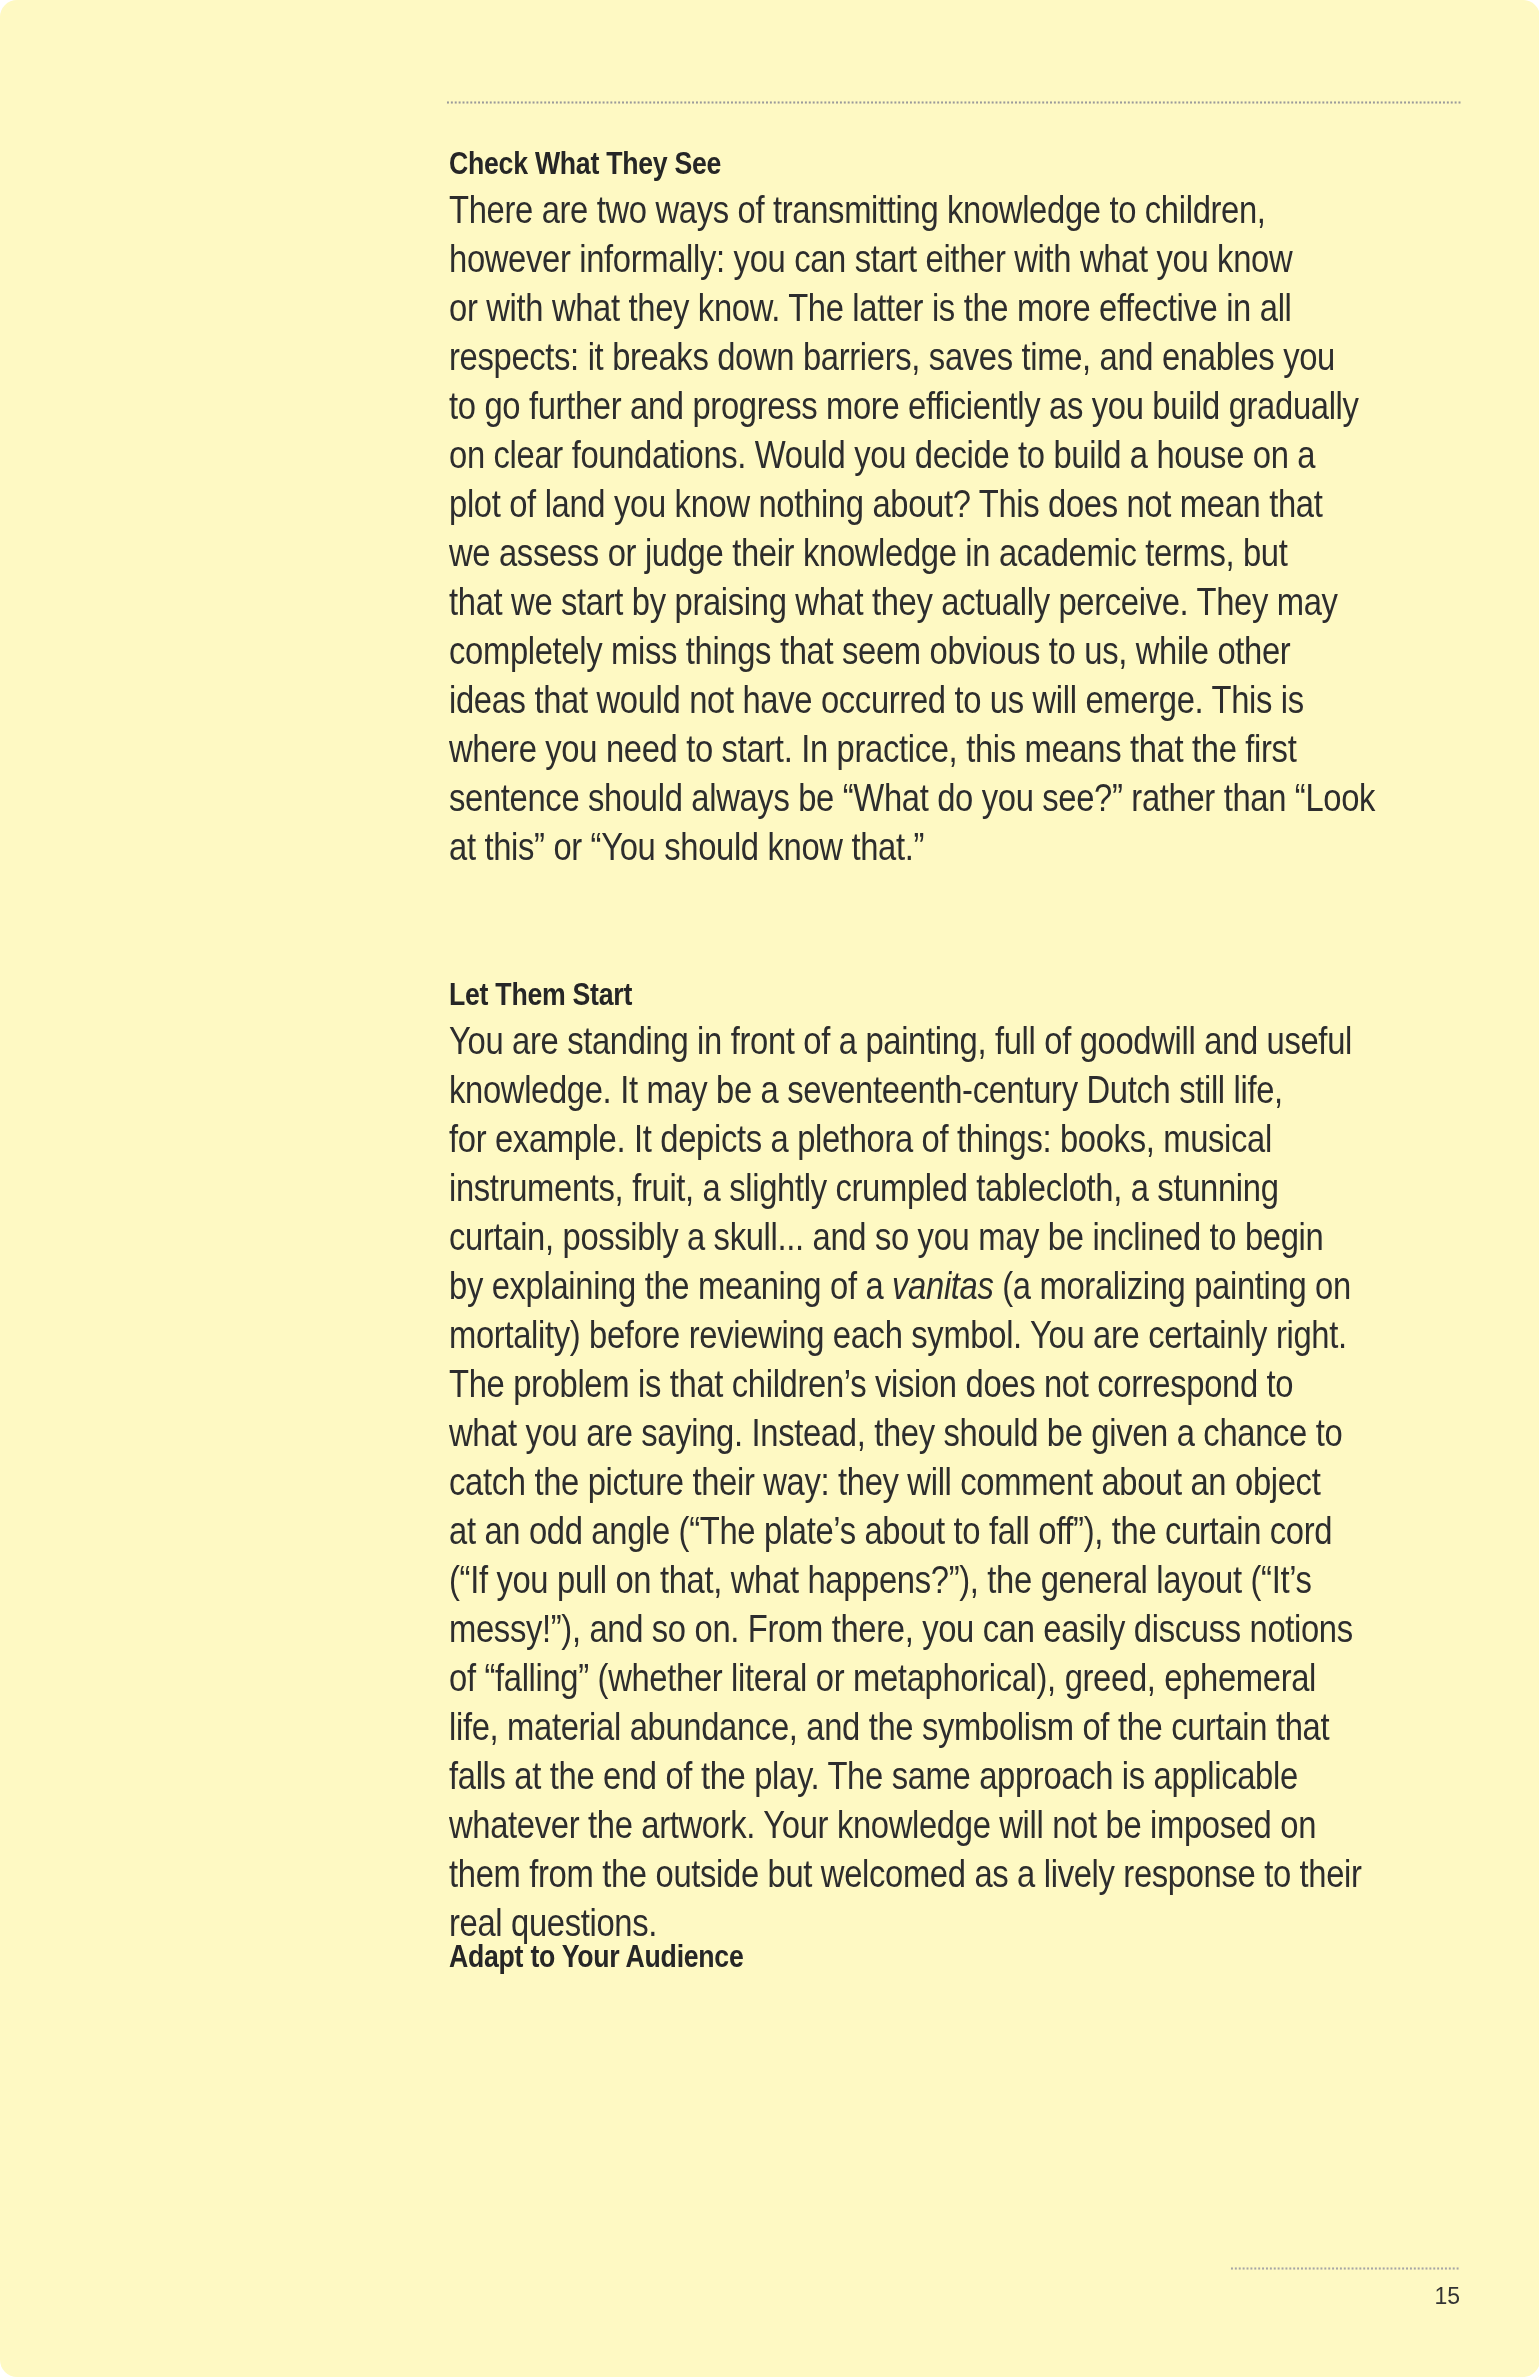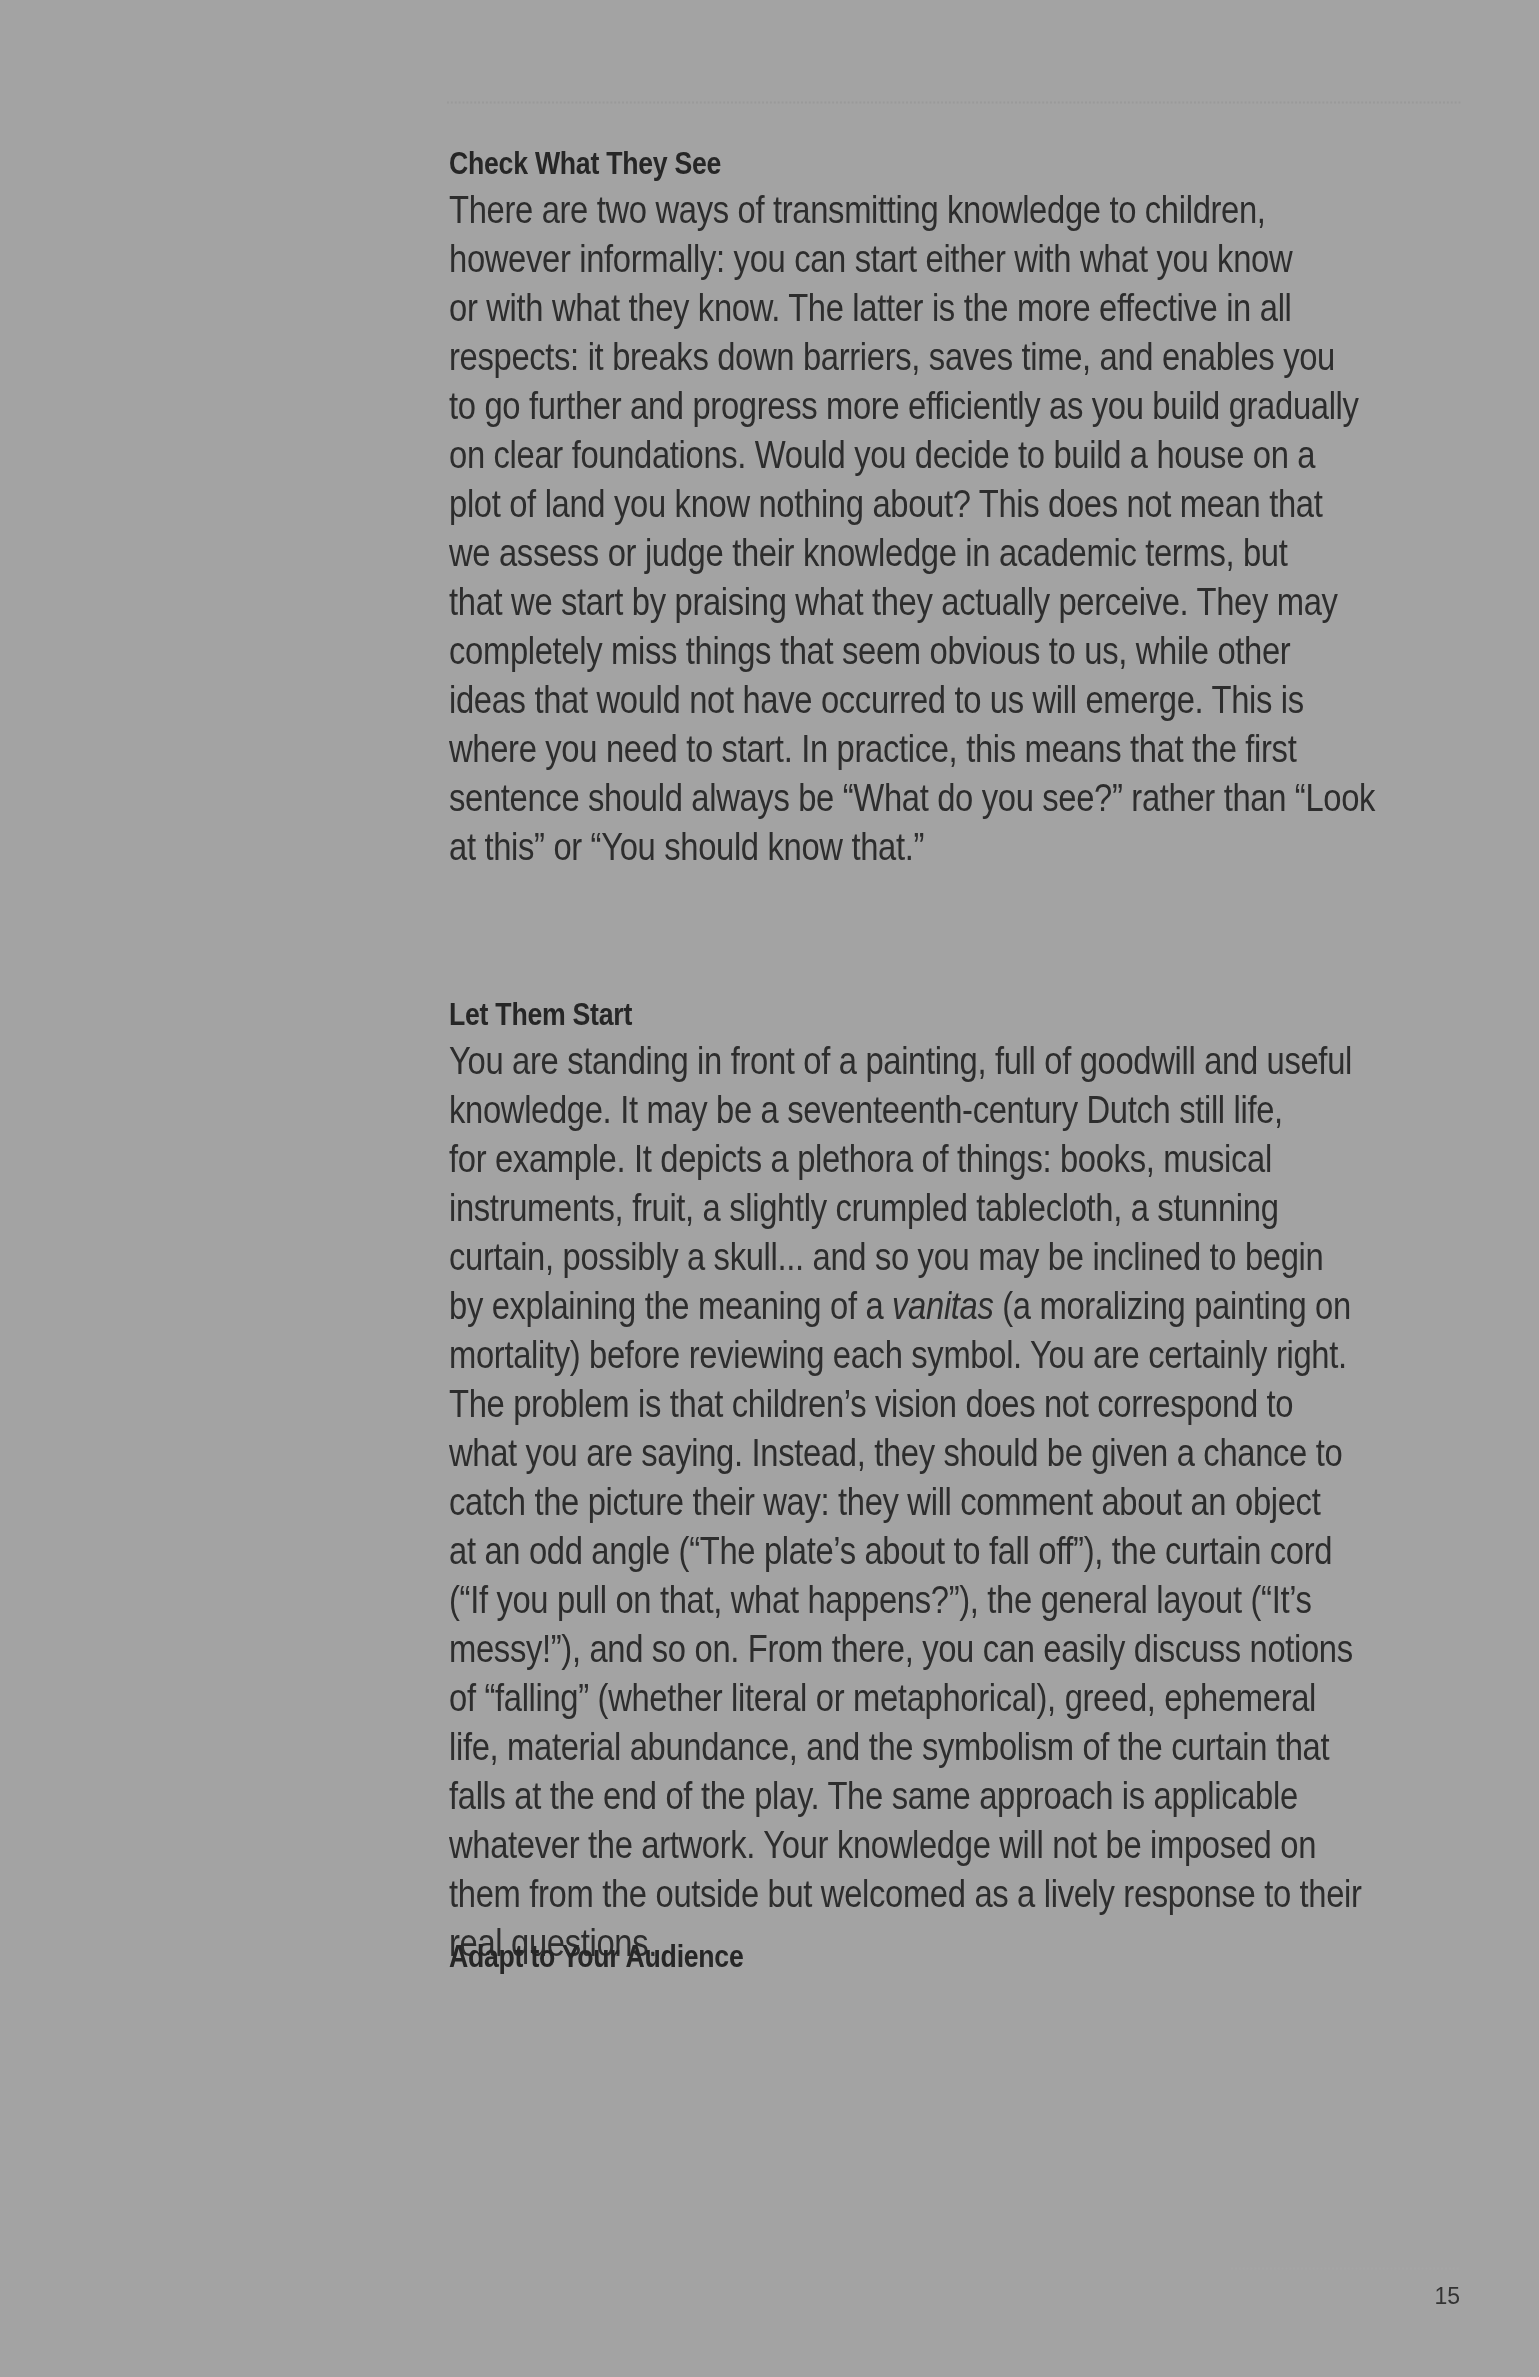--- a/index.html
+++ b/index.html
@@ -12,21 +12,22 @@
     height: 2377px;
     position: relative;
     overflow: hidden;
     font-family: "Liberation Sans", sans-serif;
     color: #2b2b2b;
   }
   .page {
     position: absolute;
     left: 0; top: 0;
     width: 1540px; height: 2377px;
-    background: #a3a3a3;
+    background: #fef9c3;
+    border-radius: 17px;
   }
   .rule-top {
     position: absolute;
     left: 446px;
     top: 101px;
     width: 1015px;
     height: 2.9px;
     background-image: radial-gradient(circle, #9a9a9a 0.9px, transparent 1.3px);
     background-size: 3.9px 2.9px;
     background-repeat: repeat-x;
@@ -115,21 +116,21 @@
         <span class="line">we assess or judge their knowledge in academic terms, but</span>
         <span class="line">that we start by praising what they actually perceive. They may</span>
         <span class="line">completely miss things that seem obvious to us, while other</span>
         <span class="line">ideas that would not have occurred to us will emerge. This is</span>
         <span class="line">where you need to start. In practice, this means that the first</span>
         <span class="line">sentence should always be “What do you see?” rather than “Look</span>
         <span class="line">at this” or “You should know that.”</span>
       </p>
     </div>
 
-    <div class="section" style="top:977px;margin-top:20px;">
+    <div class="section" style="top:977px;">
       <h2 class="heading">Let Them Start</h2>
       <p class="para">
         <span class="line">You are standing in front of a painting, full of goodwill and useful</span>
         <span class="line">knowledge. It may be a seventeenth-century Dutch still life,</span>
         <span class="line">for example. It depicts a plethora of things: books, musical</span>
         <span class="line">instruments, fruit, a slightly crumpled tablecloth, a stunning</span>
         <span class="line">curtain, possibly a skull... and so you may be inclined to begin</span>
         <span class="line"><span>by explaining the meaning of a </span><em>vanitas</em><span> (a moralizing painting on</span></span>
         <span class="line">mortality) before reviewing each symbol. You are certainly right.</span>
         <span class="line">The problem is that children’s vision does not correspond to</span>

